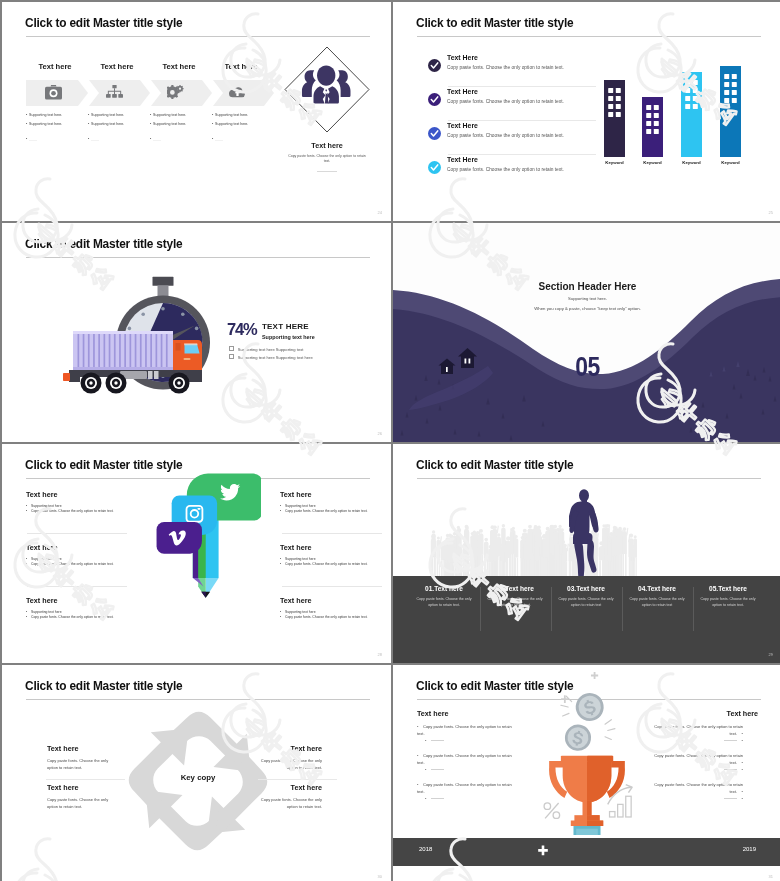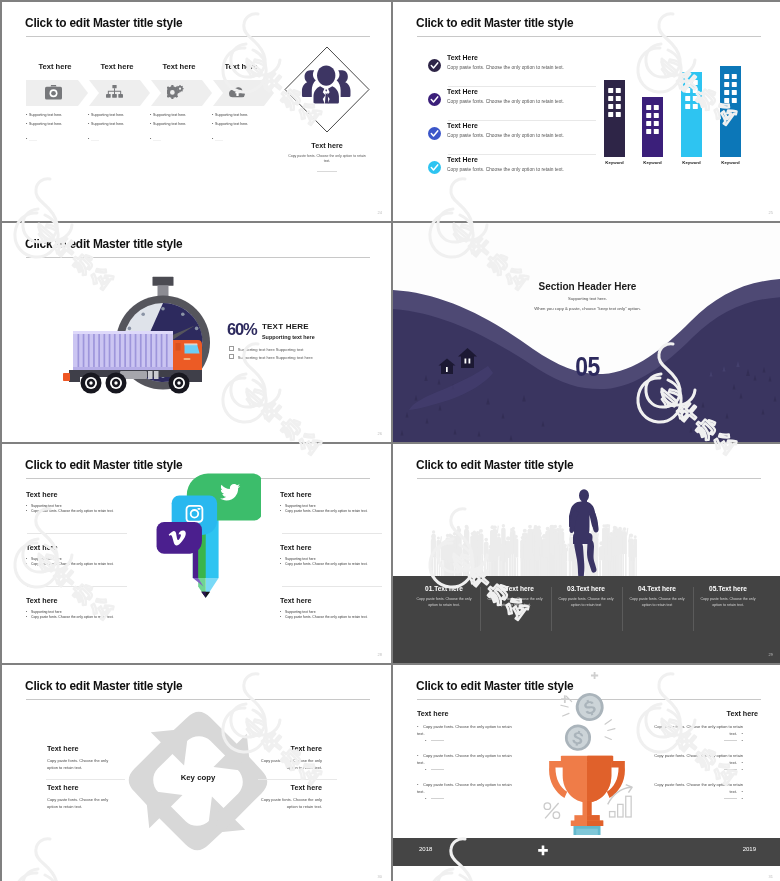--- a/index.html
+++ b/index.html
@@ -330,21 +330,21 @@
               <circle cx="64" cy="140" r="4.2" fill="#17171f"></circle>
               <circle cx="64" cy="140" r="1.7" fill="#fff"></circle>
             <circle cx="127" cy="140" r="10.5" fill="#17171f"></circle>
               <circle cx="127" cy="140" r="6" fill="#fff"></circle>
               <circle cx="127" cy="140" r="4.2" fill="#17171f"></circle>
               <circle cx="127" cy="140" r="1.7" fill="#fff"></circle>
           </g>
         </g>
       </svg>
 
-      <div style="position:absolute;left:225px;top:98px;font-size:16.5px;font-weight:bold;color:#2d2a5e;letter-spacing:-1.2px;line-height:1;">60%</div>
+      <div style="position:absolute;left:225px;top:98px;font-size:16.5px;font-weight:bold;color:#2d2a5e;letter-spacing:-1.2px;line-height:1;">74%</div>
       <div style="position:absolute;left:260px;top:99px;font-size:8px;font-weight:bold;color:#1a1a1a;letter-spacing:0.2px;">TEXT HERE</div>
       <div style="position:absolute;left:260px;top:111px;font-size:5.4px;font-weight:bold;color:#1a1a1a;">Supporting text here</div>
 
       <div style="position:absolute;left:227px;top:123px;font-size:4.1px;color:#555;">
         <span style="display:inline-block;width:2.8px;height:2.8px;border:0.55px solid #9a9a9a;margin-right:4px;vertical-align:0.2px;"></span><span>Supporting text here Supporting text</span>
       </div>
       <div style="position:absolute;left:227px;top:131px;font-size:4.1px;color:#555;">
         <span style="display:inline-block;width:2.8px;height:2.8px;border:0.55px solid #9a9a9a;margin-right:4px;vertical-align:0.2px;"></span><span>Supporting text here Supporting text here</span>
       </div>
 

